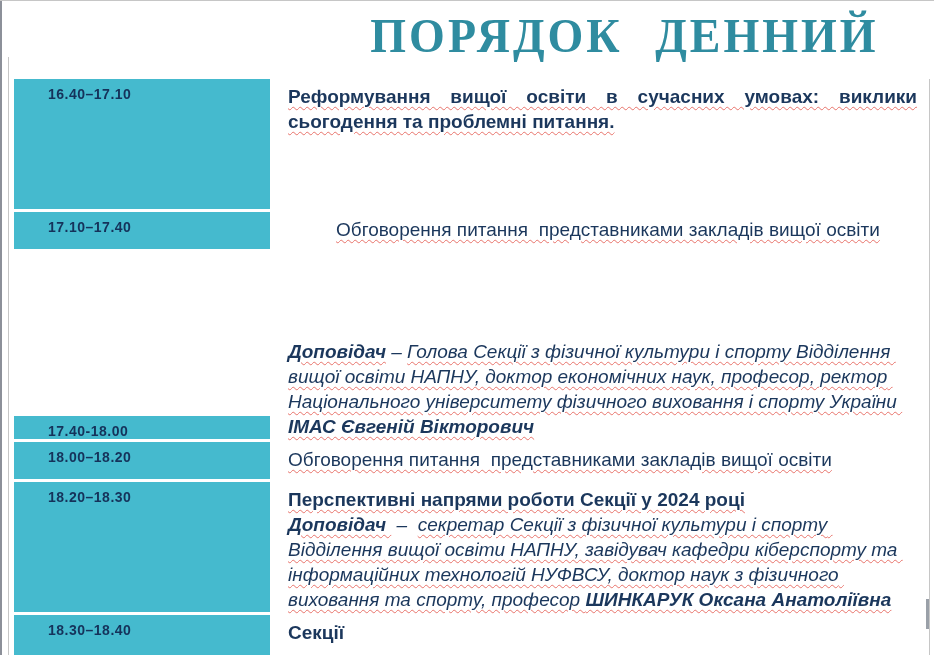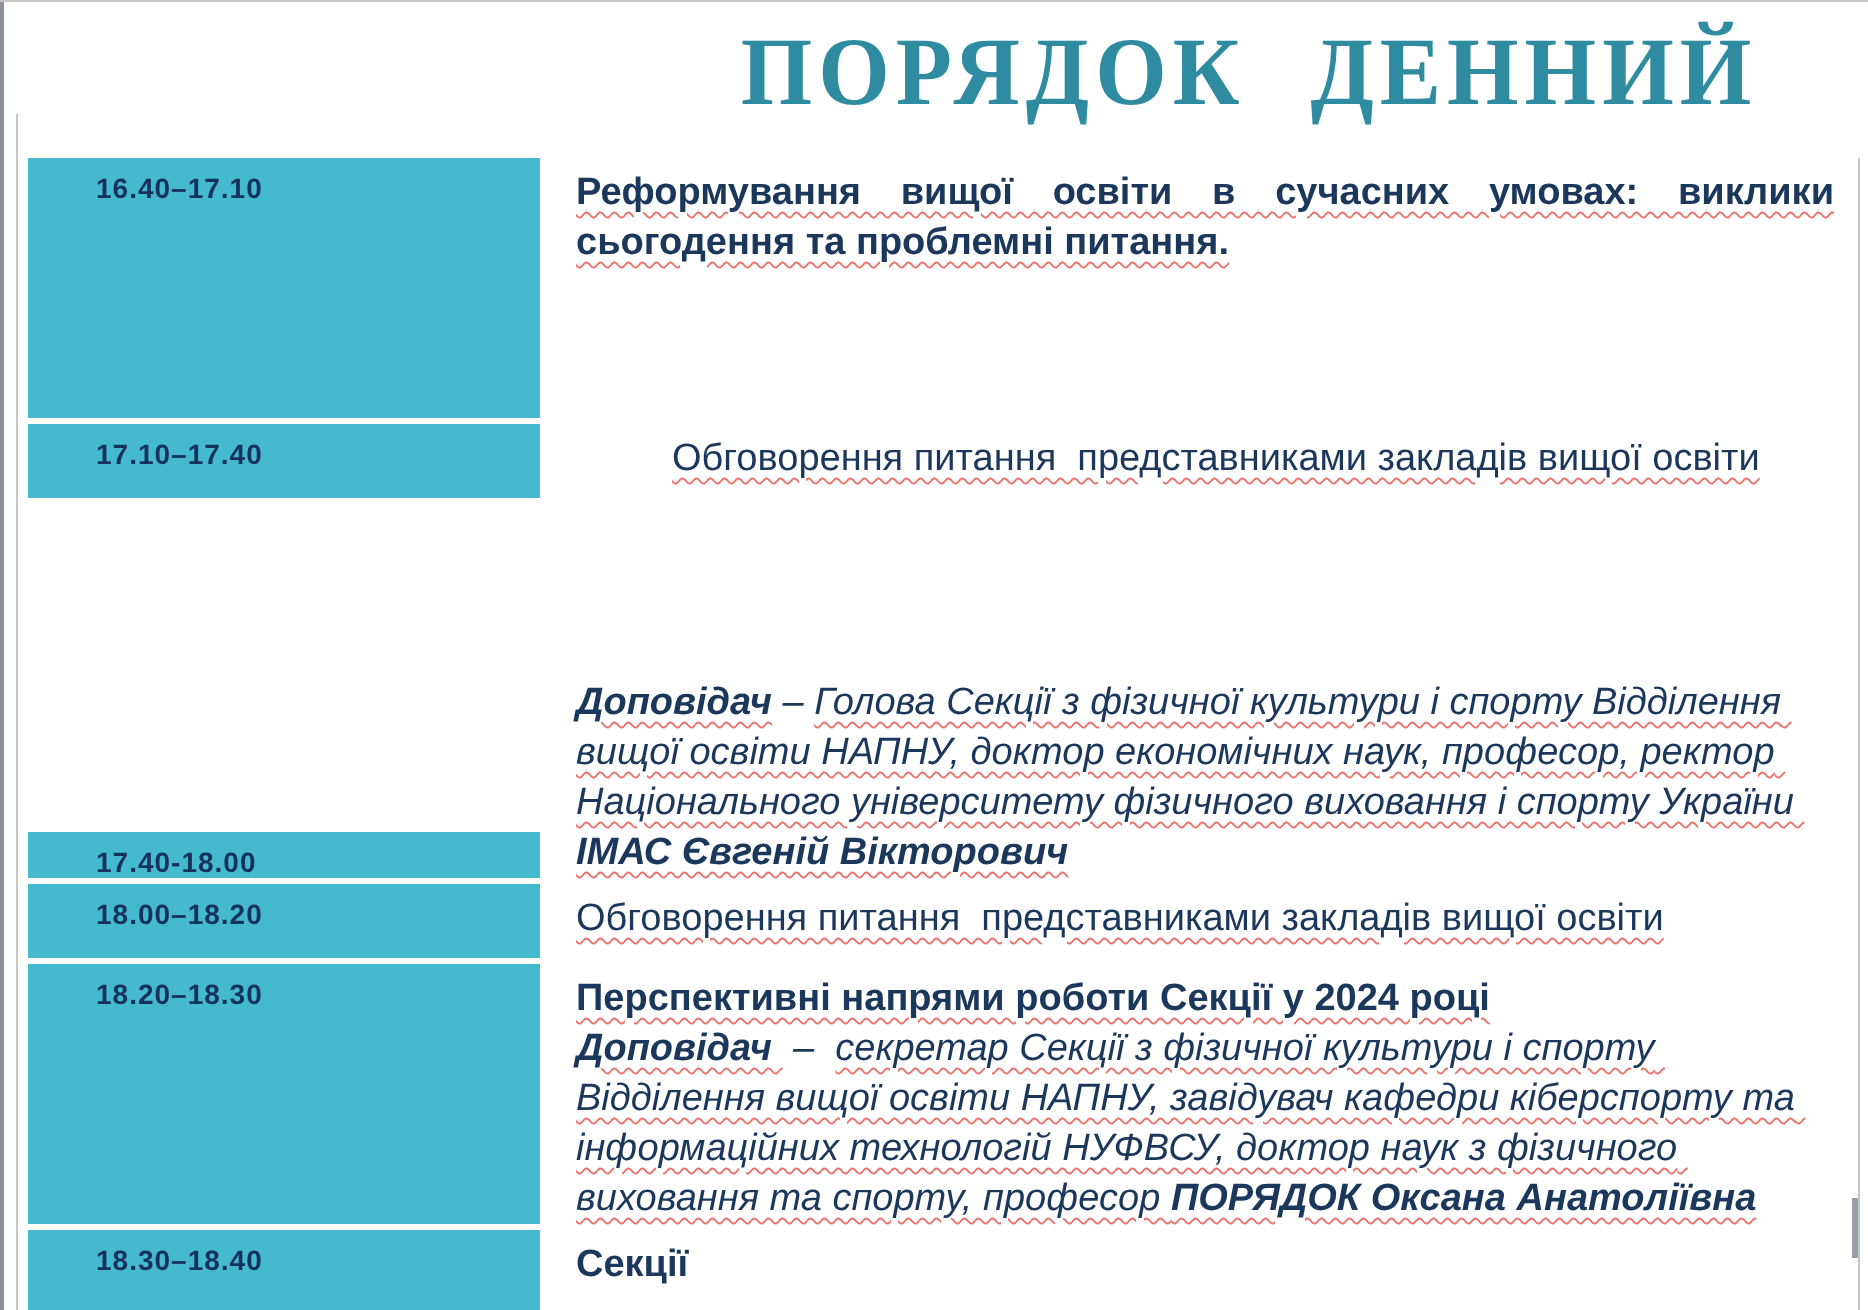--- a/index.html
+++ b/index.html
@@ -93,21 +93,21 @@
           <p><span class="st-r sq">Обговорення питання  представниками закладів вищої освіти</span></p>
         </div>
   </div>
 
   <div class="row" style="min-height: 129px; justify-content: flex-end;">
     <div class="time-cell">
       <span class="time-label">18.20–18.30</span>
     </div>
     <div class="content-cell">
           <p><span class="st-b sq">Перспективні напрями роботи Секції у 2024 році</span></p>
-          <p><span class="st-bi sq">Доповідач </span><span class="st-i"> –  </span><span class="st-i sq">секретар Секції з фізичної культури і спорту Відділення вищої освіти НАПНУ, завідувач кафедри кіберспорту та інформаційних технологій НУФВСУ, доктор наук з фізичного виховання та спорту, професор </span><span class="st-bi sq">ПОРЯДОК Оксана Анатоліївна</span></p>
+          <p><span class="st-bi sq">Доповідач </span><span class="st-i"> –  </span><span class="st-i sq">секретар Секції з фізичної культури і спорту Відділення вищої освіти НАПНУ, завідувач кафедри кіберспорту та інформаційних технологій НУФВСУ, доктор наук з фізичного виховання та спорту, професор </span><span class="st-bi sq">ШИНКАРУК Оксана Анатоліївна</span></p>
         </div>
   </div>
 
   <div class="row" style="min-height: 60px;">
     <div class="time-cell">
       <span class="time-label">18.30–18.40</span>
     </div>
     <div class="content-cell">
           <p><span class="st-b">Секції</span></p>
         </div>

